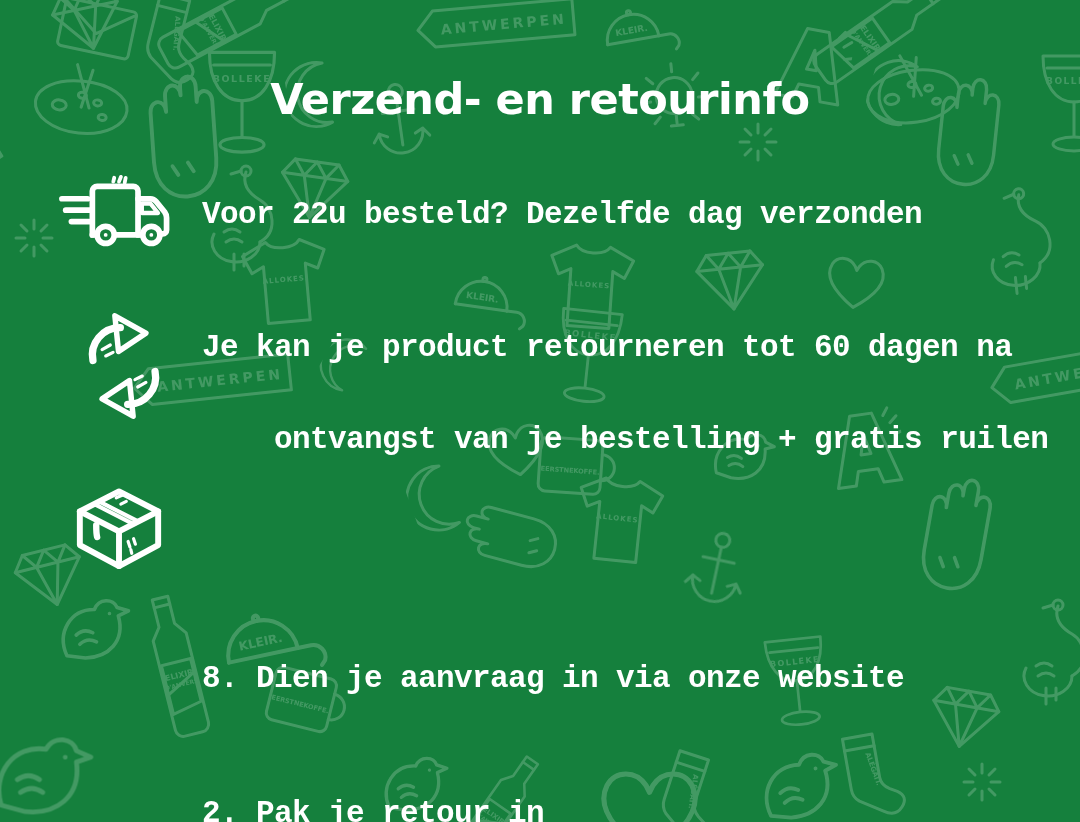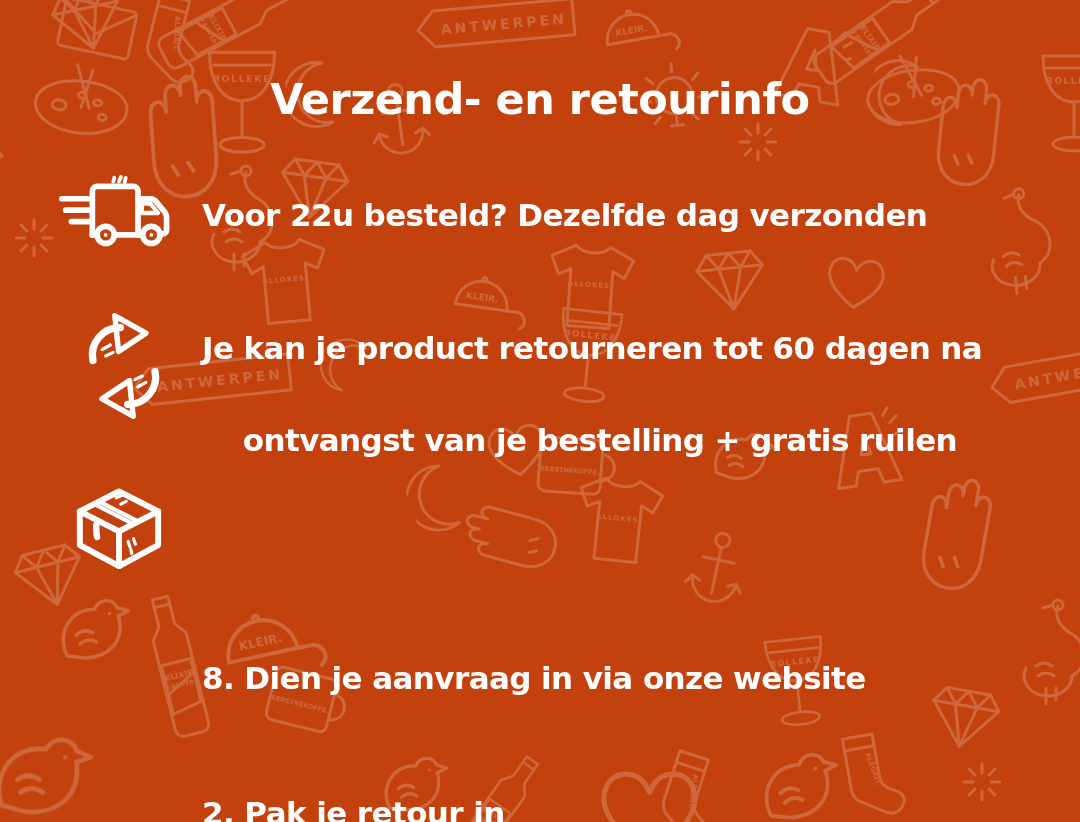--- a/index.html
+++ b/index.html
@@ -1,21 +1,21 @@
 <!DOCTYPE html>
 <html><head>
 <meta charset="utf-8">
 <style>
   html, body { margin: 0; padding: 0; }
   body { background: #7d1b20; }
   .canvas {
     position: relative;
     width: 1080px;
     height: 822px;
-    background: #c2410c;
+    background: #15803d;
     overflow: hidden;
     font-family: "DejaVu Sans", "Liberation Sans", sans-serif;
     color: #FFFFFF;
   }
   .pattern-svg {
     position: absolute;
     inset: 0;
     width: 1080px;
     height: 822px;
   }
@@ -33,20 +33,21 @@
   }
   .copy {
     position: absolute;
     left: 202px;
     margin: 0;
     font-size: 31px;
     font-weight: 700;
     letter-spacing: -0.6px;
     line-height: 46px;
     white-space: pre;
+    font-family: Liberation Mono, monospace;
   }
   .shipping-text   { top: 192px; }
   .returns-text    { top: 325px; }
   .steps-heading   { top: 492px; }
   .steps-list      { top: 566px; line-height: 45px; }
   .steps-list p    { margin: 0; }
   .icon { position: absolute; }
   .truck-icon    { left: 56px;  top: 174px; width: 126px; height: 78px; }
   .exchange-icon { left: 82px;  top: 312px; width: 84px;  height: 108px; }
   .box-icon      { left: 68px;  top: 485px; width: 102px; height: 102px; }

